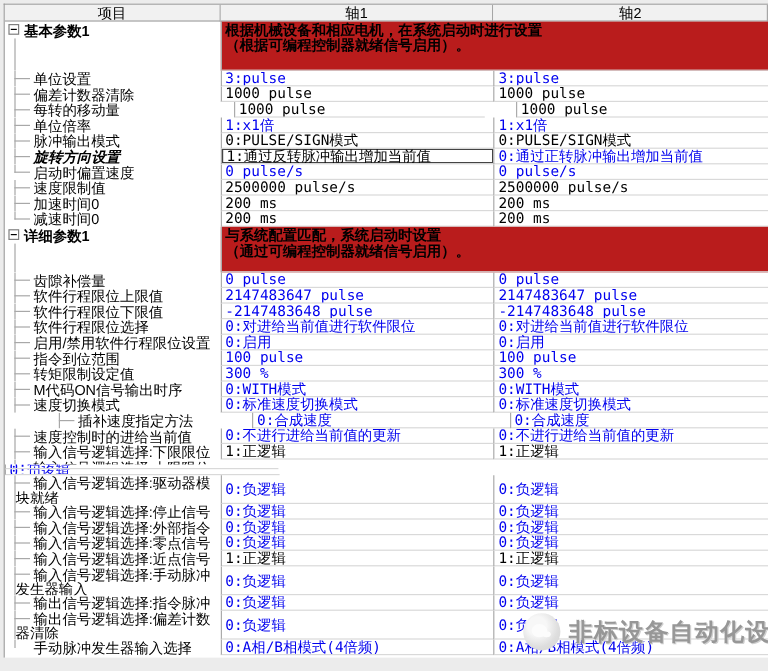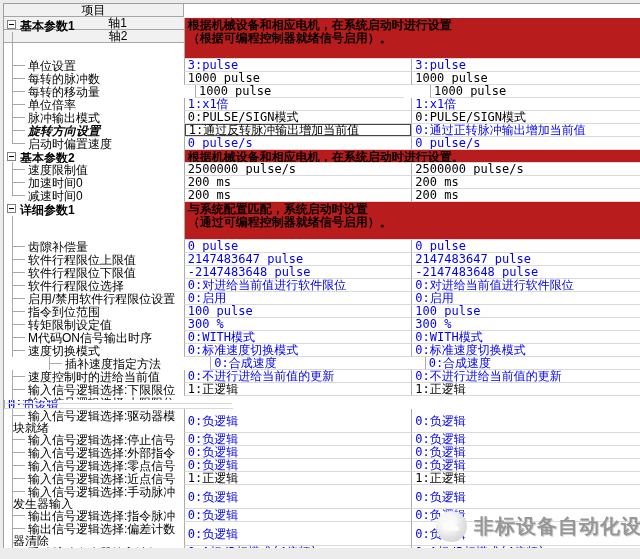--- a/index.html
+++ b/index.html
@@ -1,20 +1,20 @@
 <!DOCTYPE html>
 <html><head>
 <meta charset="utf-8">
 <style>
   html,body{margin:0;padding:0;}
   body{width:640px;height:559px;background:#ececec;font-family:"Liberation Sans","DejaVu Sans",sans-serif;}
   .app{position:relative;width:640px;height:559px;overflow:hidden;background:#ececec;}
   .grid{position:absolute;left:3px;top:3px;width:637px;height:545px;overflow:hidden;
         background:#ffffff;border-left:1px solid #9f9f9f;border-top:1px solid #9f9f9f;box-sizing:border-box;}
-  .hdr-row{display:flex;height:14px;flex-direction:column;}
+  .hdr-row{display:flex;height:14px;}
   .hdr{box-sizing:border-box;height:14px;background:#f1f1f1;border-right:1px solid #a6a6a6;border-bottom:1px solid #a6a6a6;
        display:flex;align-items:center;justify-content:center;font-size:12px;line-height:12px;color:#000;}
   .hdr.c0{width:180px;} .hdr.c1{width:228px;} .hdr.c2{width:229px;}
   .row{display:flex;box-sizing:border-box;}
   .cell{box-sizing:border-box;position:relative;overflow:hidden;}
   .c-item{width:180px;font-size:12px;line-height:12px;color:#000;}
   .c-item .lbl{display:block;padding:0 0 0 9px;text-indent:15px;padding-top:1px;}
   .c-val{border-left:1px solid #ababab;border-bottom:1px solid #d9d9d9;display:flex;align-items:center;
          font-family:"DejaVu Sans Mono","Liberation Mono",monospace;font-size:12px;line-height:12px;}
   .c-val.a1{width:228px;} .c-val.a2{width:229px;}
@@ -70,21 +70,21 @@
             <span class="v" style="color: rgb(0, 0, 238);">3:pulse</span>
           </div>
           <div class="cell c-val a2">
             <span class="v" style="color: rgb(0, 0, 238);">3:pulse</span>
           </div>
         </div>
         <div class="row" style="height: 13px;">
           <div class="cell c-item">
             <span class="vline"></span>
             <span class="hline"></span>
-            <span class="lbl">每转的脉冲数</span>
+            <span class="lbl">偏差计数器清除</span>
           </div>
           <div class="cell c-val a1">
             <span class="v" style="color: rgb(0, 0, 0);">1000 pulse</span>
           </div>
           <div class="cell c-val a2">
             <span class="v" style="color: rgb(0, 0, 0);">1000 pulse</span>
           </div>
         </div>
         <div class="row" style="height: 13px; gap: 26px;">
           <div class="cell c-item">
@@ -144,30 +144,20 @@
           <div class="cell c-item">
             <span class="vline half"></span>
             <span class="hline"></span>
             <span class="lbl">启动时偏置速度</span>
           </div>
           <div class="cell c-val a1">
             <span class="v" style="color: rgb(0, 0, 238);">0 pulse/s</span>
           </div>
           <div class="cell c-val a2">
             <span class="v" style="color: rgb(0, 0, 238);">0 pulse/s</span>
-          </div>
-        </div>
-        <div class="row" style="height: 13px;">
-          <div class="cell c-item">
-            <span class="expand"></span>
-            <span class="sec-lbl">基本参数2</span>
-            <span class="vline below" style="top: 12px;"></span>
-          </div>
-          <div class="cell c-desc">
-            <div>根据机械设备和相应电机，在系统启动时进行设置。</div>
           </div>
         </div>
         <div class="row" style="height: 13px; align-items: center;">
           <div class="cell c-item">
             <span class="vline"></span>
             <span class="hline"></span>
             <span class="lbl">速度限制值</span>
           </div>
           <div class="cell c-val a1">
             <span class="v" style="color: rgb(0, 0, 0);">2500000 pulse/s</span>

